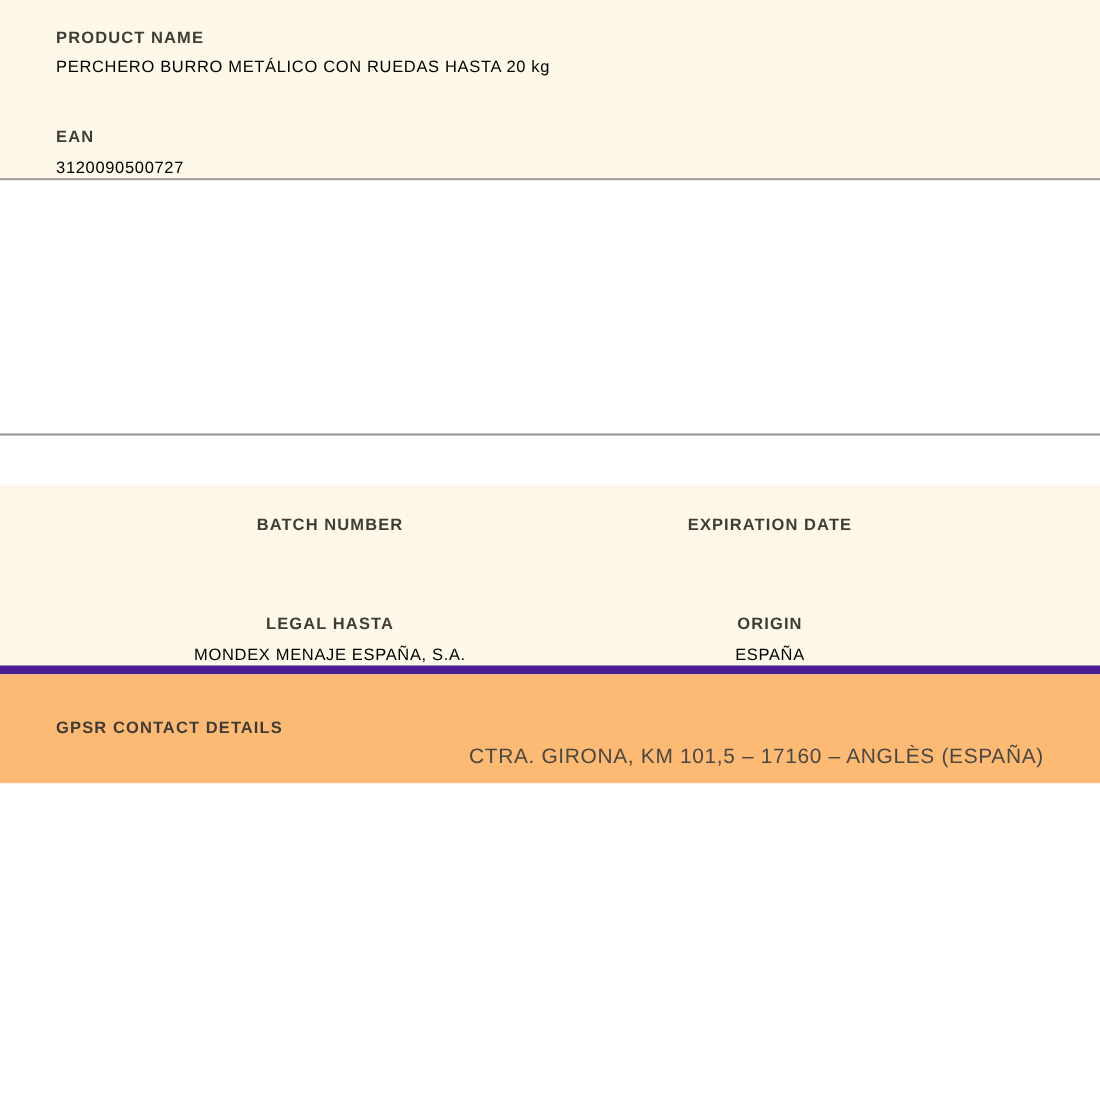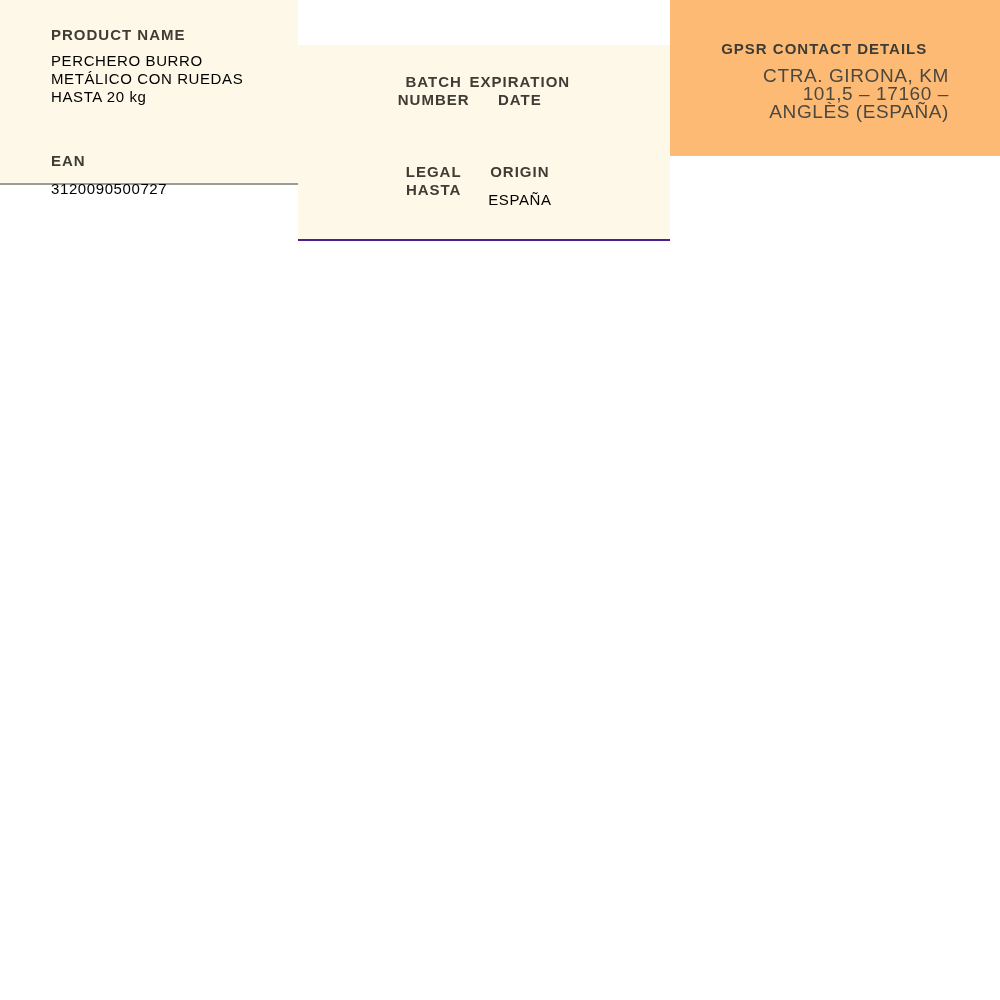--- a/index.html
+++ b/index.html
@@ -4,21 +4,21 @@
 <style>
   * { margin: 0; padding: 0; box-sizing: border-box; }
   html, body { width: 1000px; height: 1000px; }
   body {
     font-family: "Liberation Sans", sans-serif;
     width: 1000px;
     height: 1000px;
     overflow: hidden;
     background: #ffffff;
   }
-  .page { width: 1000px; height: 1000px; display: flex; }
+  .page { width: 1000px; height: 712px; display: flex; flex-direction: column; }
 
   
   .sec-header {
     height: 185px;
     background: #FDF8E7;
     border-bottom: 2px solid #9B9B95;
     padding: 26px 51px 0 51px;
   }
   .field-label {
     font-size: 15px;
@@ -42,21 +42,21 @@
   .sec-image {
     height: 457px;
     background: #FFFFFF;
     border-bottom: 2px solid #9B9B95;
   }
 
   
   .sec-info {
     height: 196px;
     background: #FDF8E7;
-    border-bottom: 2px solid #4c1d95;
+    border-bottom: 8px solid #4c1d95;
     padding: 28px 100px 0 100px;
     display: grid;
     grid-template-columns: 1fr 1fr;
     grid-template-rows: 90px auto;
     text-align: center;
     margin-top: 45px;
   }
   .sec-info .field-value { margin-top: 10px; }
 
   
@@ -96,20 +96,21 @@
     <div class="cell">
       <div class="field-label">BATCH NUMBER</div>
       <div class="field-value"></div>
     </div>
     <div class="cell">
       <div class="field-label">EXPIRATION DATE</div>
       <div class="field-value"></div>
     </div>
     <div class="cell">
       <div class="field-label">LEGAL HASTA</div>
+      <div class="field-value">MONDEX MENAJE ESPAÑA, S.A.</div>
     </div>
     <div class="cell">
       <div class="field-label">ORIGIN</div>
       <div class="field-value">ESPAÑA</div>
     </div>
   </section>
 
   <section class="sec-contact">
     <div class="field-label">GPSR CONTACT DETAILS</div>
     <div class="contact-address">CTRA. GIRONA, KM 101,5 – 17160 – ANGLÈS (ESPAÑA)</div>

